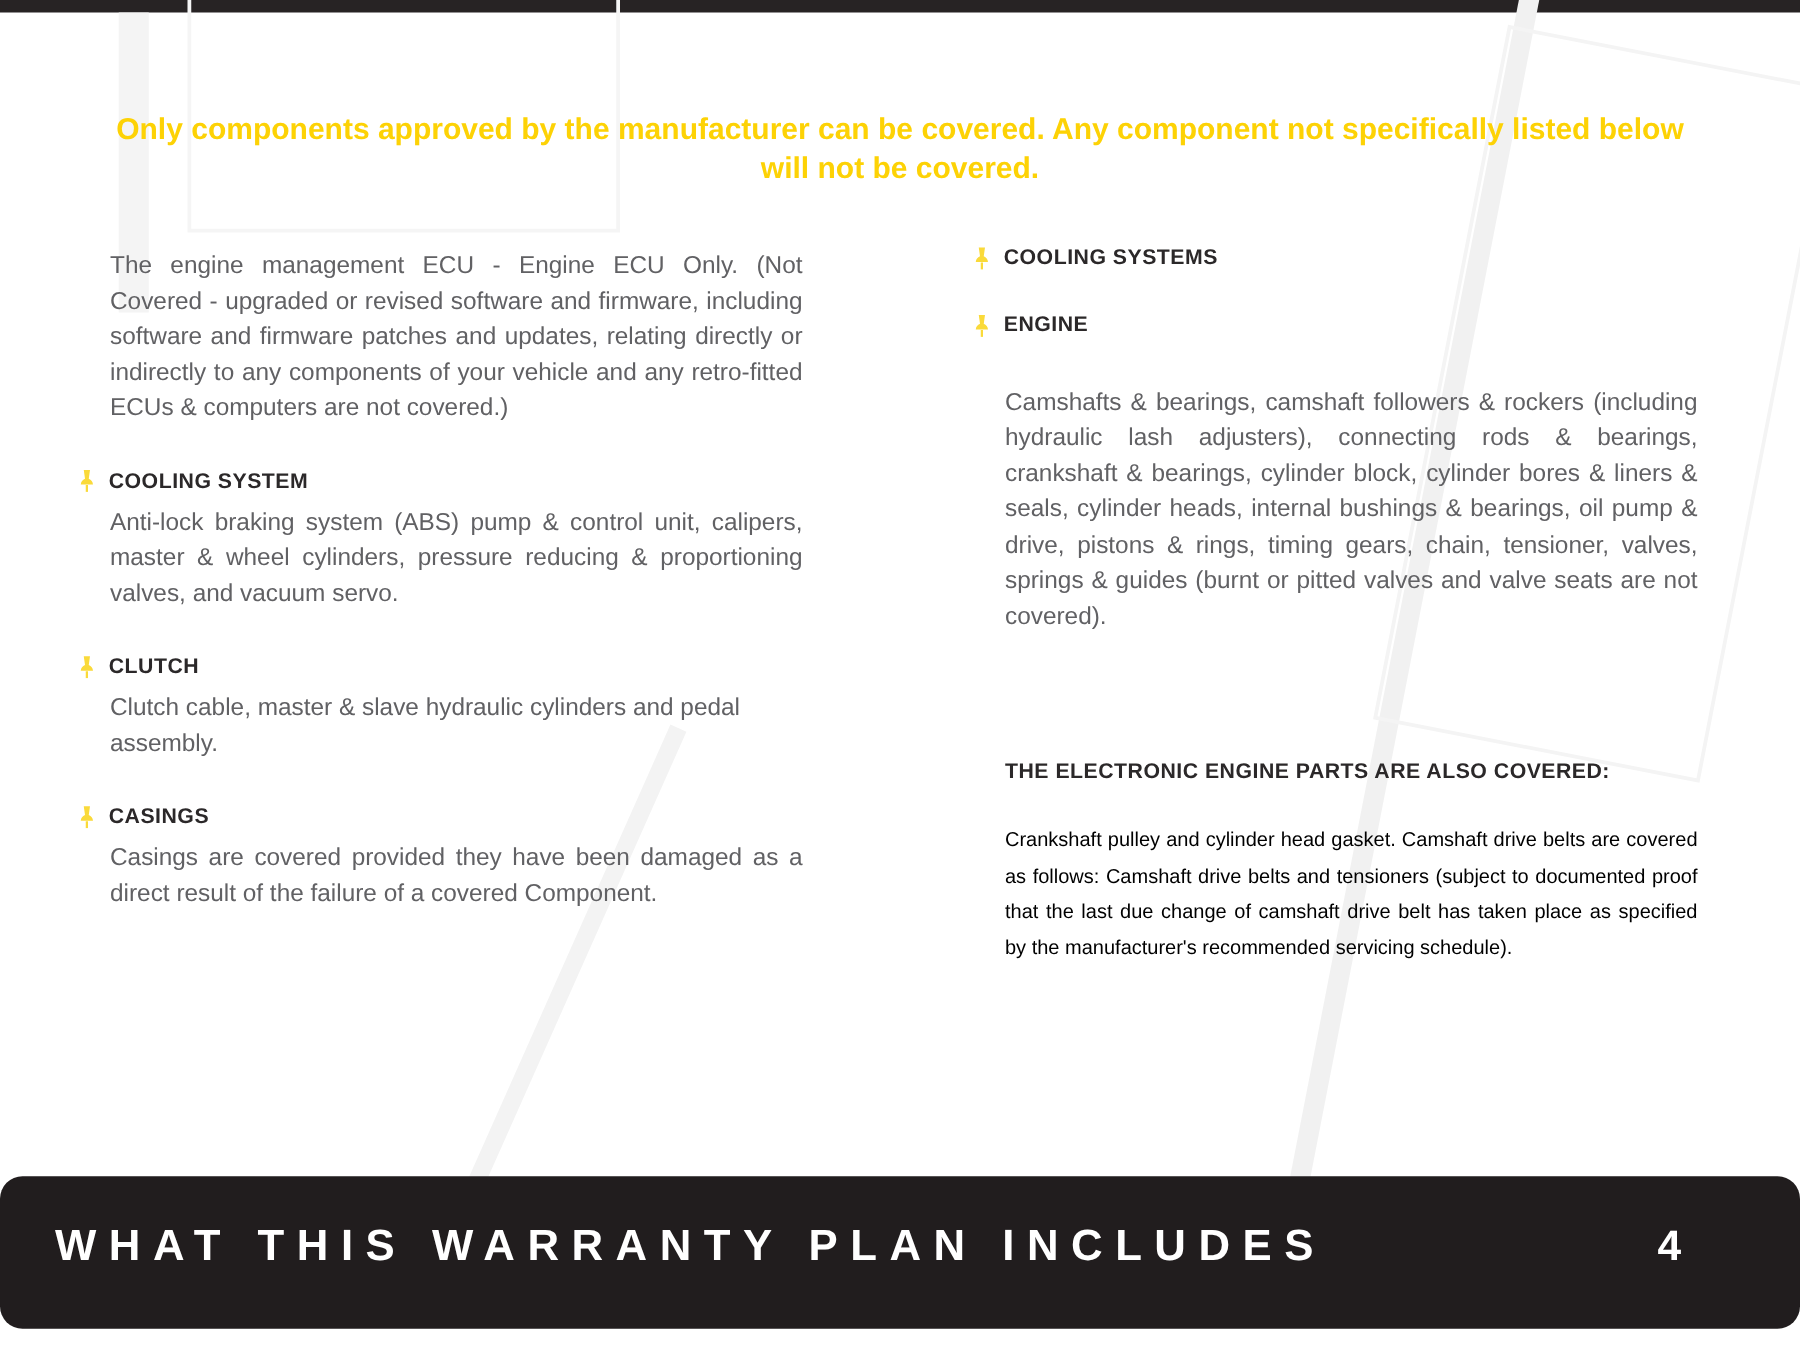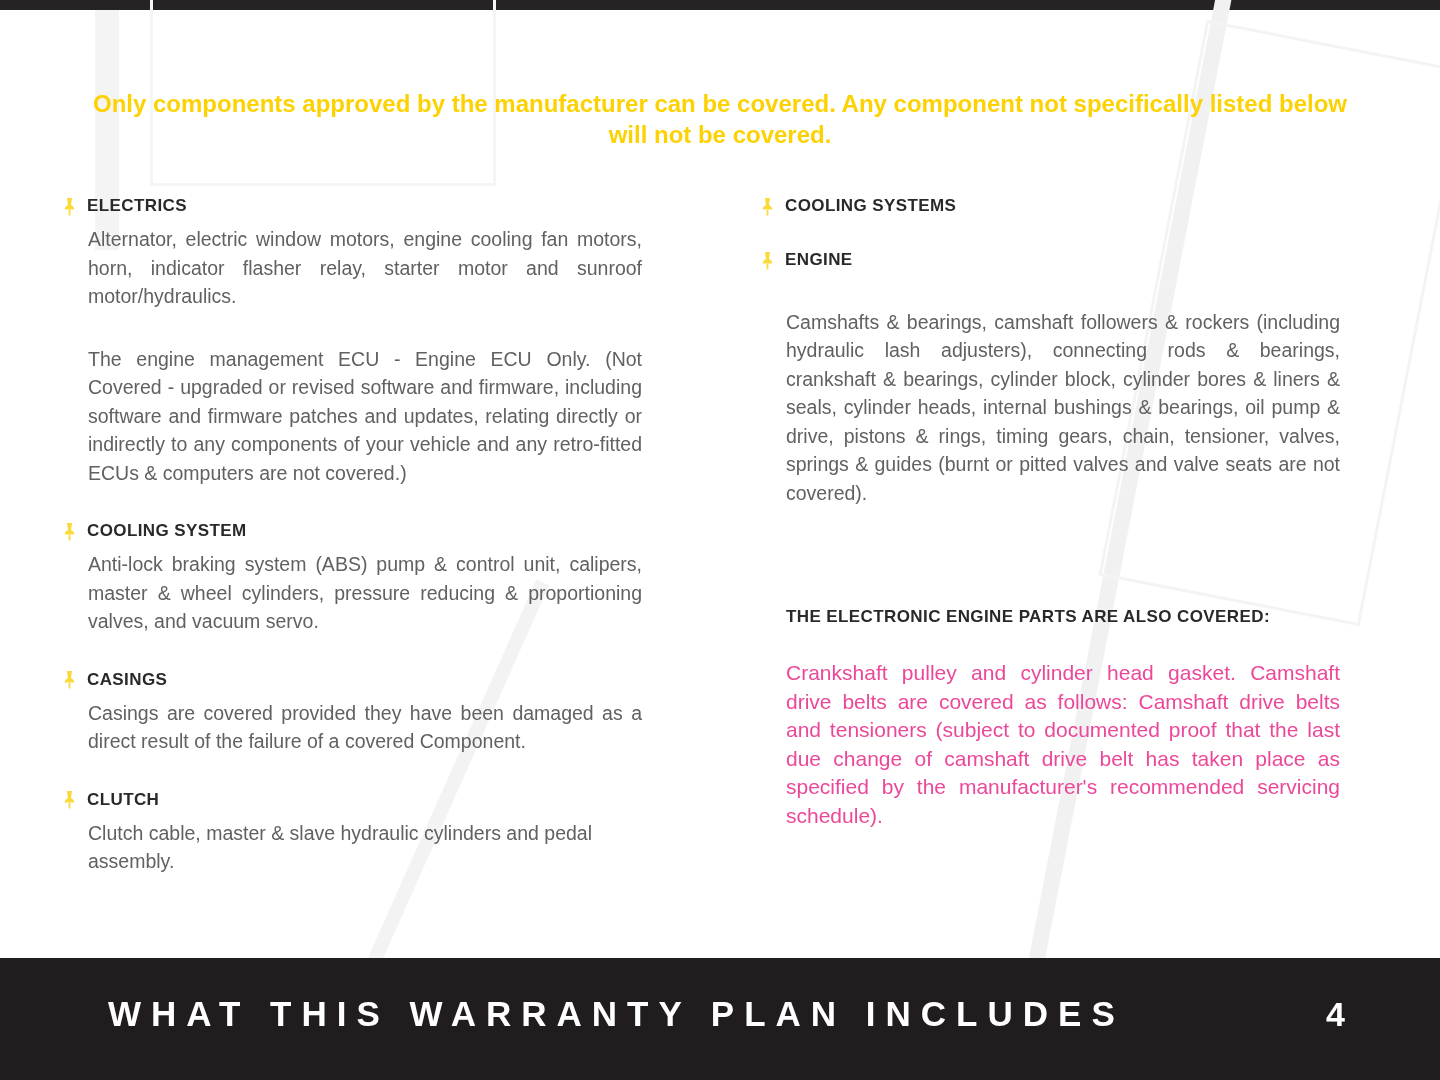--- a/index.html
+++ b/index.html
@@ -23,21 +23,21 @@
   .wm-rect-topleft{left:150px;top:-60px;width:340px;height:240px;border:3px solid #f5f5f5;}
 
   .notice{
     position:absolute;left:85px;top:88px;width:1270px;
     text-align:center;
     color:#fdd205;
     font-size:24px;line-height:31px;font-weight:bold;
   }
   .col{position:absolute;top:196px;width:580px;}
   .col-left{left:62px;}
-  .col-right{left:760px;}
+  .col-right{left:778px;}
   .section{margin-bottom:34px;}
   .sec-head{
     display:flex;align-items:center;gap:10px;
   }
   .pin{
     width:15px;height:19px;flex:0 0 auto;display:block;
   }
   .sec-title{
     color:#2b2829;
     font-size:17px;font-weight:bold;letter-spacing:0.4px;
@@ -51,30 +51,31 @@
   .sec-body .lead{
     font-weight:bold;color:#4c4a4b;
   }
   .sub-head{
     margin:100px 0 0 26px;
     color:#2b2829;
     font-size:17px;font-weight:bold;letter-spacing:0.4px;
   }
   .sub-body{
     margin:32px 0 16px 26px;
-    color:#ec4899;
-    font-size:21px;line-height:28.5px;
+    color:#000000;
+    font-size:16px;line-height:28.5px;
     text-align:justify;
   }
   .footer{
-    position:absolute;left:0;bottom:0;width:100%;height:122px;
+    position:absolute;left:0;bottom:17px;width:100%;height:122px;
     background:#211d1e;
     display:flex;align-items:center;justify-content:space-between;
     box-sizing:border-box;
-    padding:0 95px 10px 108px;
+    padding:0 95px 10px 44px;
+    border-radius:18px;
   }
   .footer-title{
     color:#ffffff;font-size:35px;font-weight:bold;letter-spacing:10px;
   }
   .footer-page{
     color:#ffffff;font-size:34px;font-weight:bold;
   }
 </style>
 </head>
 <body>
@@ -86,30 +87,20 @@
   <div class="wm wm-vband"></div>
   <div class="wm wm-diag-right"></div>
   <div class="wm wm-diag-left"></div>
   <div class="wm wm-rect-right"></div>
   <div class="wm wm-rect-topleft"></div>
 
   <div class="notice">Only components approved by the manufacturer can be covered. Any component not specifically listed below will not be covered.</div>
 
   <div class="col col-left">
 
-    <div class="section">
-      <div class="sec-head">
-        <svg class="pin" viewBox="0 0 15 19">
-          <path d="M5 1 h5 l-1 7 c2 1 3.2 2.5 3.4 4.5 h-9.8 C2.8 10.5 4 9 6 8 Z" fill="#fada3a"></path>
-          <rect x="6.6" y="13" width="1.8" height="5.5" fill="#fada3a"></rect>
-        </svg>
-        <span class="sec-title">ELECTRICS</span>
-      </div>
-      <div class="sec-body">Alternator, electric window motors, engine cooling fan motors, horn, indicator flasher relay, starter motor and sunroof motor/hydraulics.</div>
-    </div>
 
     <div class="section">
       <div class="sec-body" style="margin-top:2px;">The engine management ECU - Engine ECU Only.  (Not Covered - upgraded or revised software and firmware, including software and firmware patches and updates, relating directly or indirectly to any components of your vehicle and any retro-fitted ECUs &amp; computers are not covered.)</div>
     </div>
 
     <div class="section">
       <div class="sec-head">
         <svg class="pin" viewBox="0 0 15 19">
           <path d="M5 1 h5 l-1 7 c2 1 3.2 2.5 3.4 4.5 h-9.8 C2.8 10.5 4 9 6 8 Z" fill="#fada3a"></path>
           <rect x="6.6" y="13" width="1.8" height="5.5" fill="#fada3a"></rect>
@@ -118,34 +109,34 @@
       </div>
       <div class="sec-body">Anti-lock braking system (ABS) pump &amp; control unit, calipers, master &amp; wheel cylinders, pressure reducing &amp; proportioning valves, and vacuum servo.</div>
     </div>
 
     <div class="section">
       <div class="sec-head">
         <svg class="pin" viewBox="0 0 15 19">
           <path d="M5 1 h5 l-1 7 c2 1 3.2 2.5 3.4 4.5 h-9.8 C2.8 10.5 4 9 6 8 Z" fill="#fada3a"></path>
           <rect x="6.6" y="13" width="1.8" height="5.5" fill="#fada3a"></rect>
         </svg>
-        <span class="sec-title">CASINGS</span>
+        <span class="sec-title">CLUTCH</span>
       </div>
-      <div class="sec-body">Casings are covered provided they have been damaged as a direct result of the failure of a covered Component.</div>
+      <div class="sec-body" style="text-align:left;">Clutch cable, master &amp; slave hydraulic cylinders and pedal assembly.</div>
     </div>
 
     <div class="section">
       <div class="sec-head">
         <svg class="pin" viewBox="0 0 15 19">
           <path d="M5 1 h5 l-1 7 c2 1 3.2 2.5 3.4 4.5 h-9.8 C2.8 10.5 4 9 6 8 Z" fill="#fada3a"></path>
           <rect x="6.6" y="13" width="1.8" height="5.5" fill="#fada3a"></rect>
         </svg>
-        <span class="sec-title">CLUTCH</span>
+        <span class="sec-title">CASINGS</span>
       </div>
-      <div class="sec-body" style="text-align:left;">Clutch cable, master &amp; slave hydraulic cylinders and pedal assembly.</div>
+      <div class="sec-body">Casings are covered provided they have been damaged as a direct result of the failure of a covered Component.</div>
     </div>
 
   </div>
 
   <div class="col col-right">
 
     <div class="section">
       <div class="sec-head">
         <svg class="pin" viewBox="0 0 15 19">
           <path d="M5 1 h5 l-1 7 c2 1 3.2 2.5 3.4 4.5 h-9.8 C2.8 10.5 4 9 6 8 Z" fill="#fada3a"></path>

